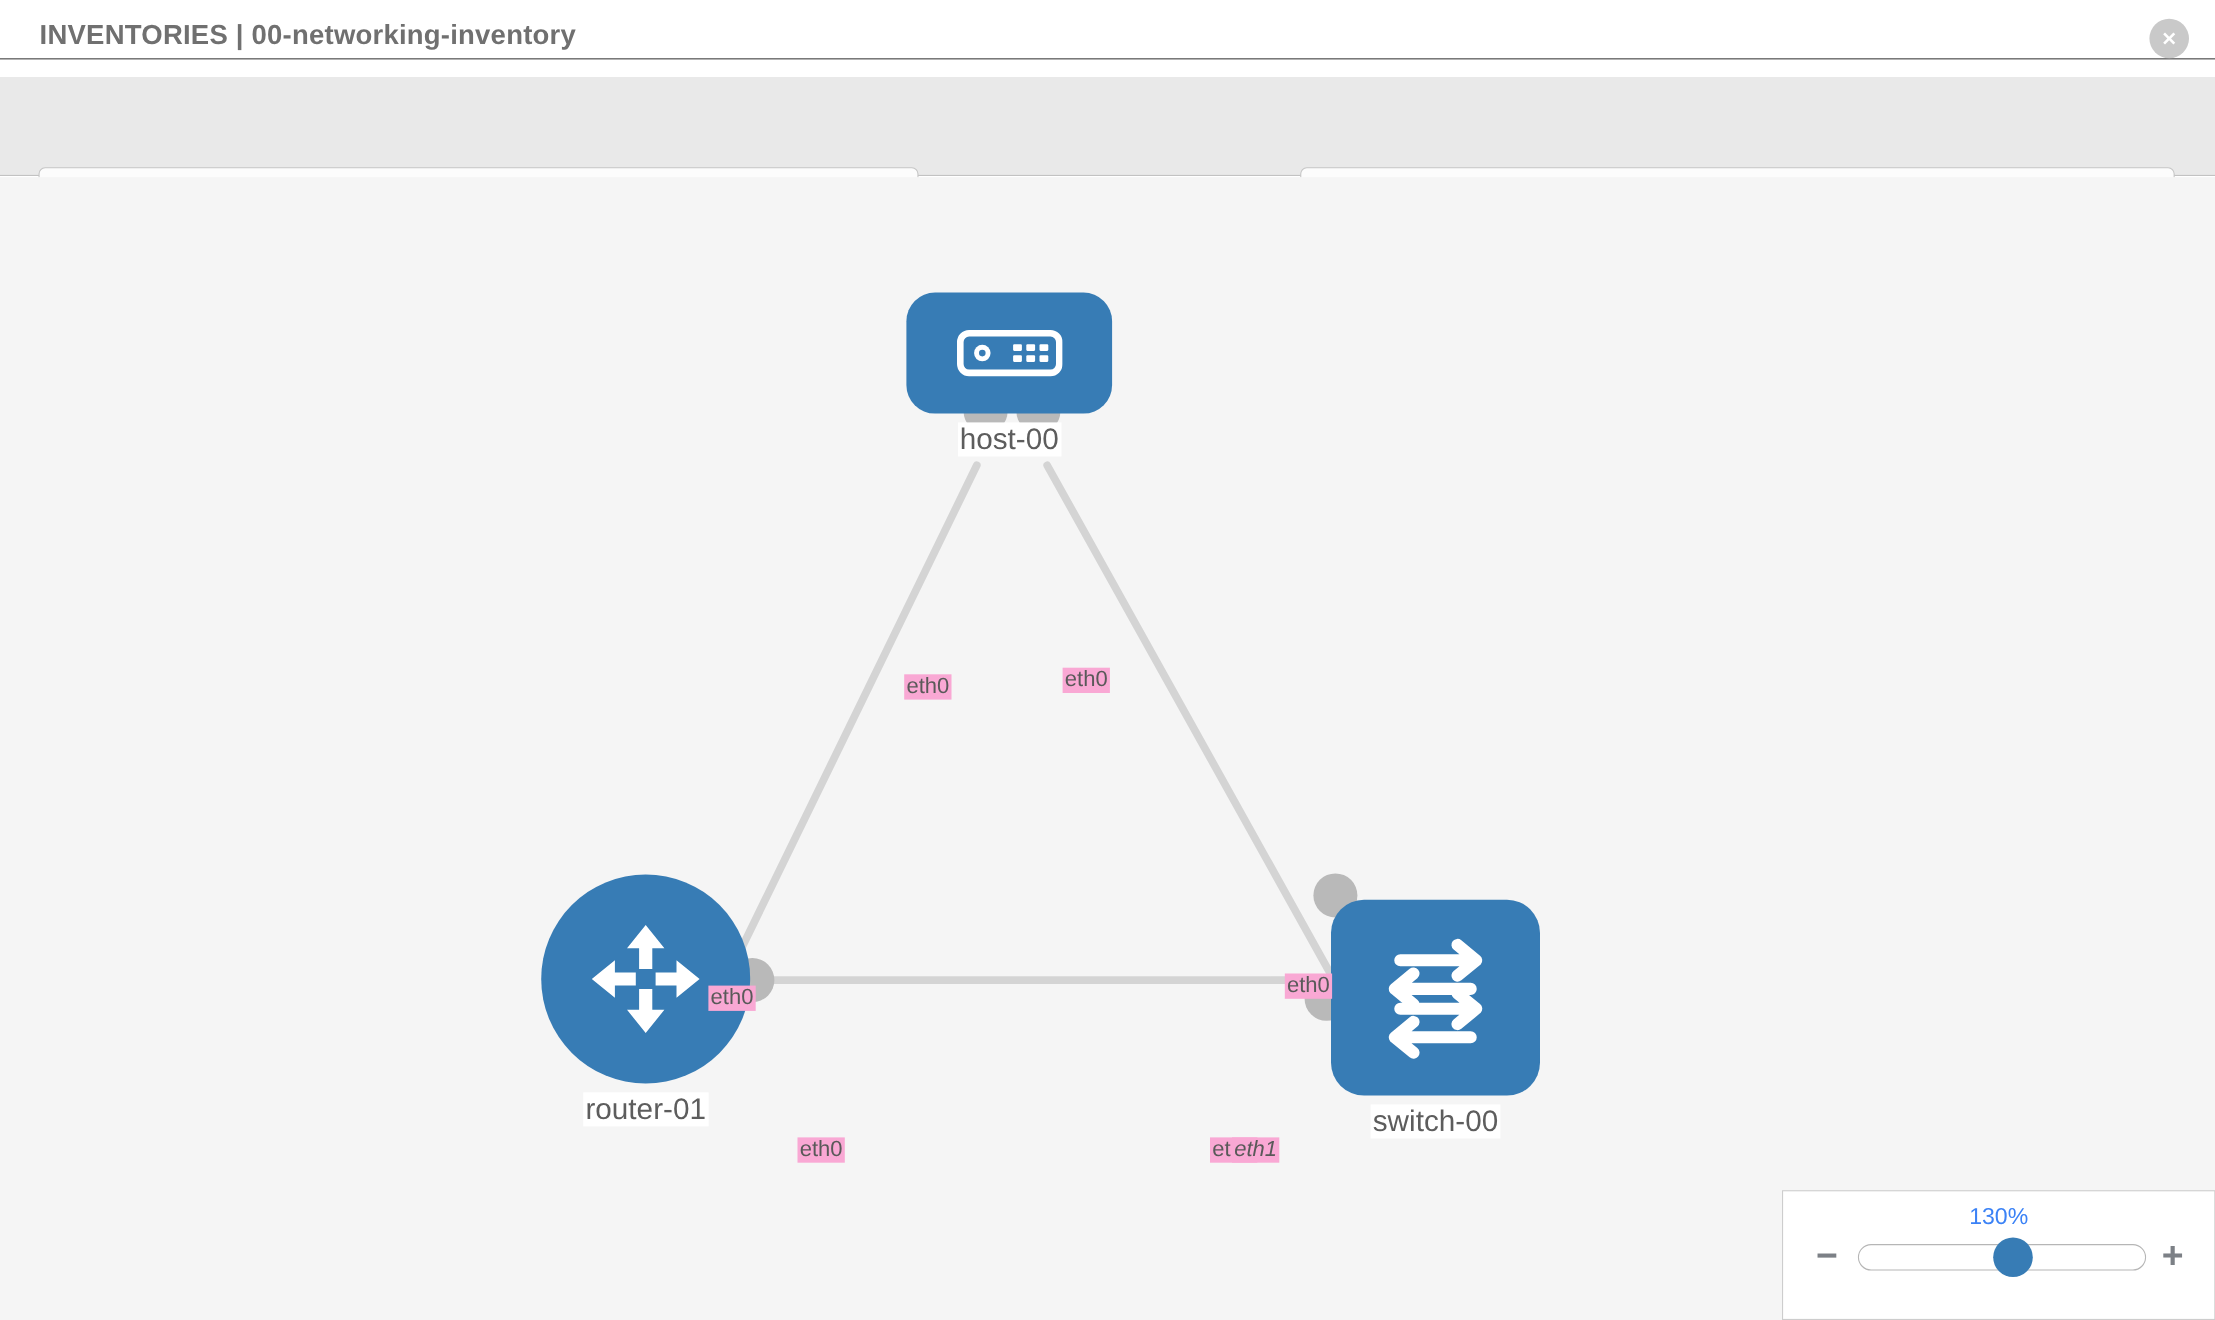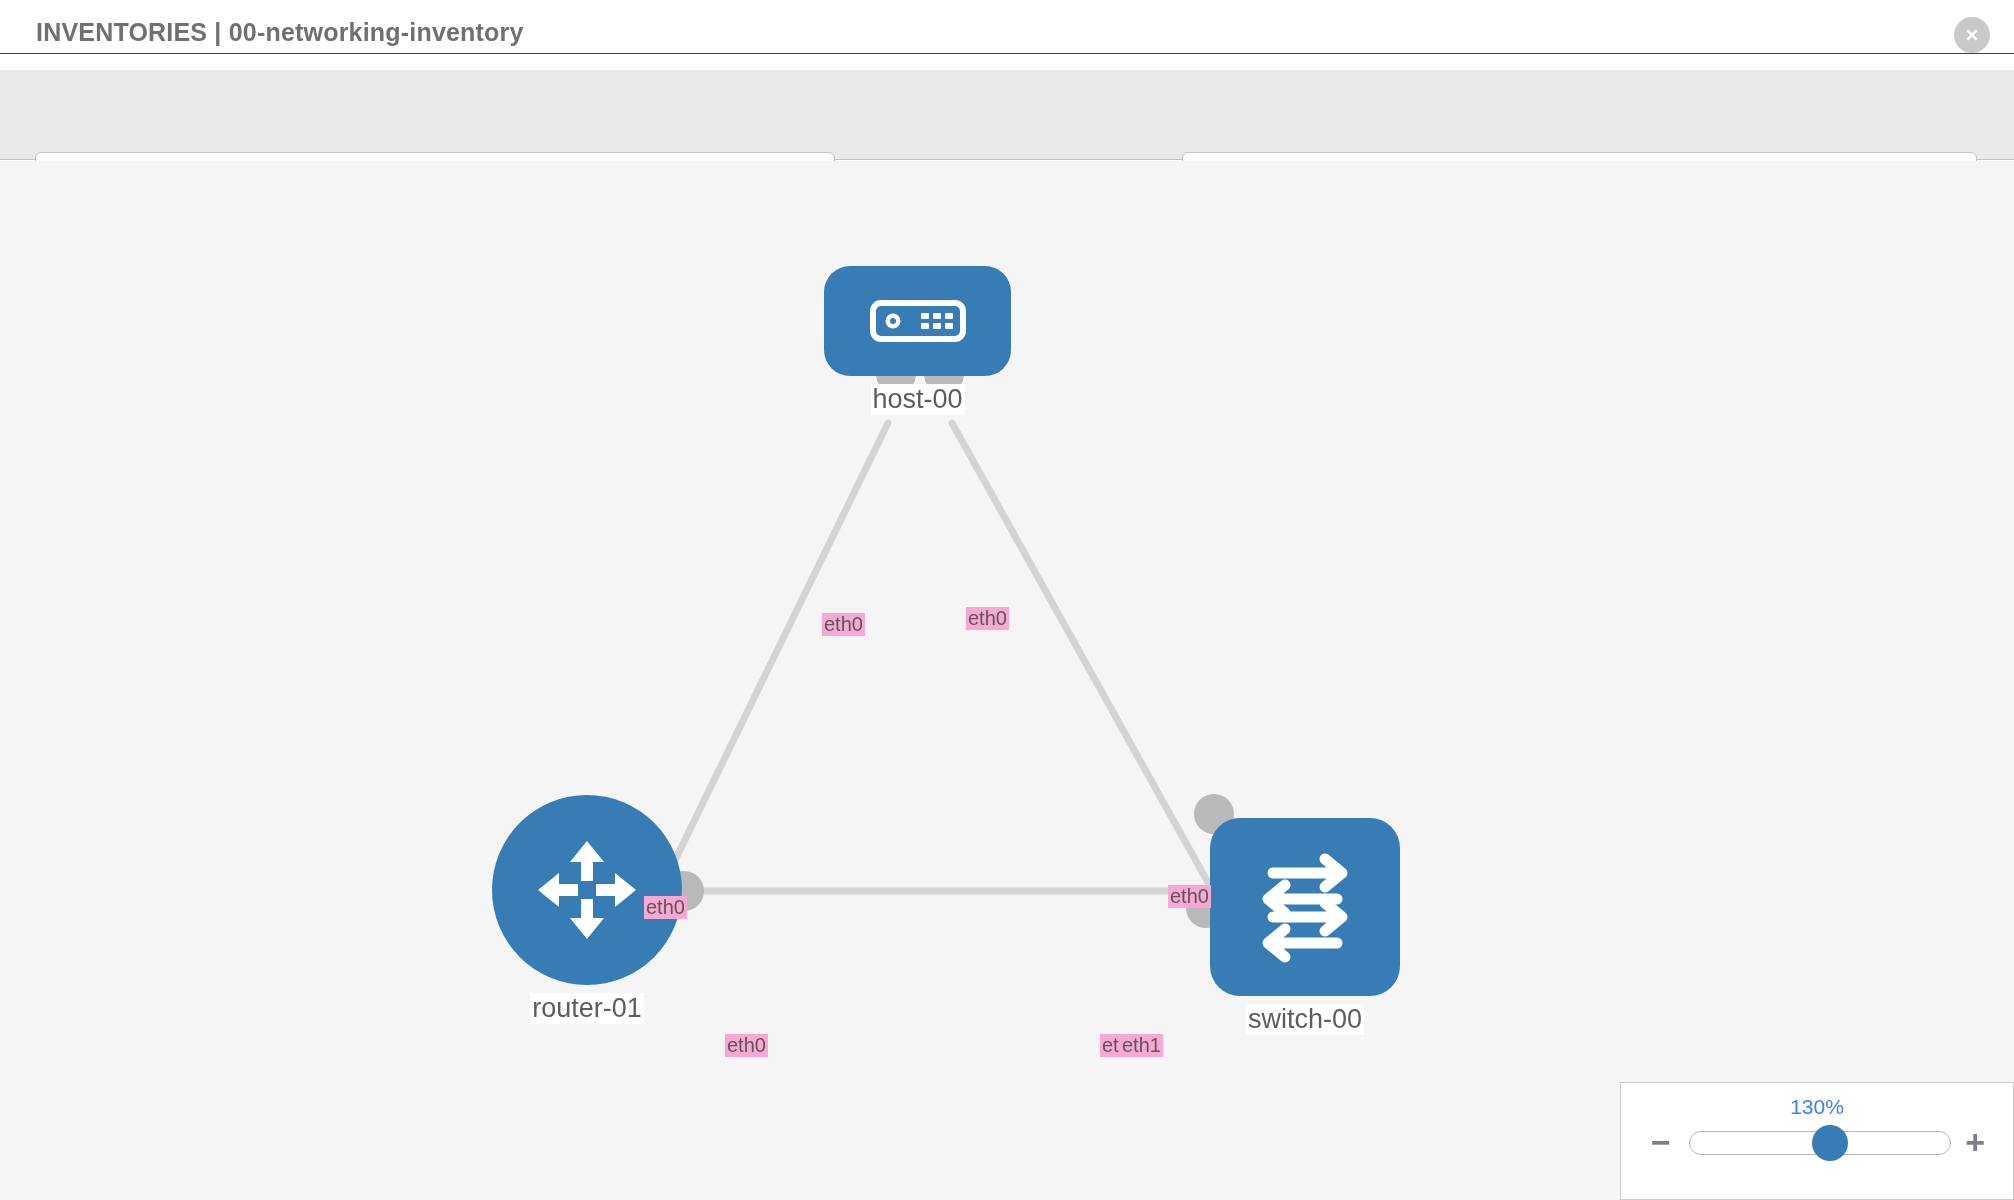--- a/index.html
+++ b/index.html
@@ -220,21 +220,21 @@
       </div>
       <div class="node-label" style="top:186px;">switch-00</div>
     </div>
 
     <div class="edge-label" style="left:822px; top:452px;">eth0</div>
     <div class="edge-label" style="left:966px; top:446px;">eth0</div>
     <div class="edge-label" style="left:644px; top:735px;">eth0</div>
     <div class="edge-label" style="left:1168px; top:724px;">eth0</div>
     <div class="edge-label" style="left:725px; top:873px;">eth0</div>
     <div class="edge-label" style="left:1100px; top:873px;">eth0</div>
-    <div class="edge-label" style="left:1120px; top:873px;">eth1</div>
+    <div class="edge-label" style="left:1120px; top:873px;font-style:italic;">eth1</div>
   </div>
 
   <div class="zoom-panel">
     <div class="zoom-value">130%</div>
     <div class="zoom-minus">−</div>
     <div class="zoom-track">
       <div class="zoom-thumb" style="left: 122.04px;"></div>
     </div>
     <div class="zoom-plus">+</div>
   </div>

